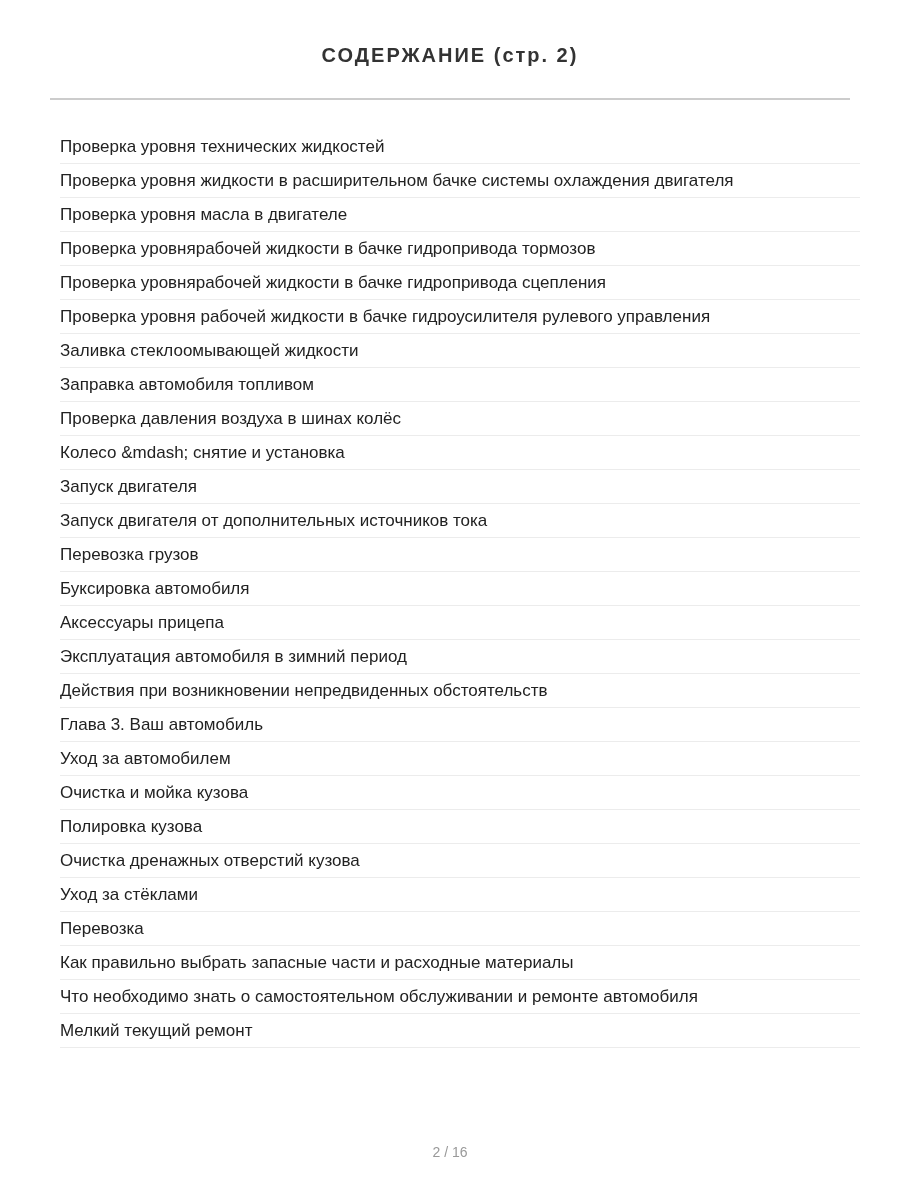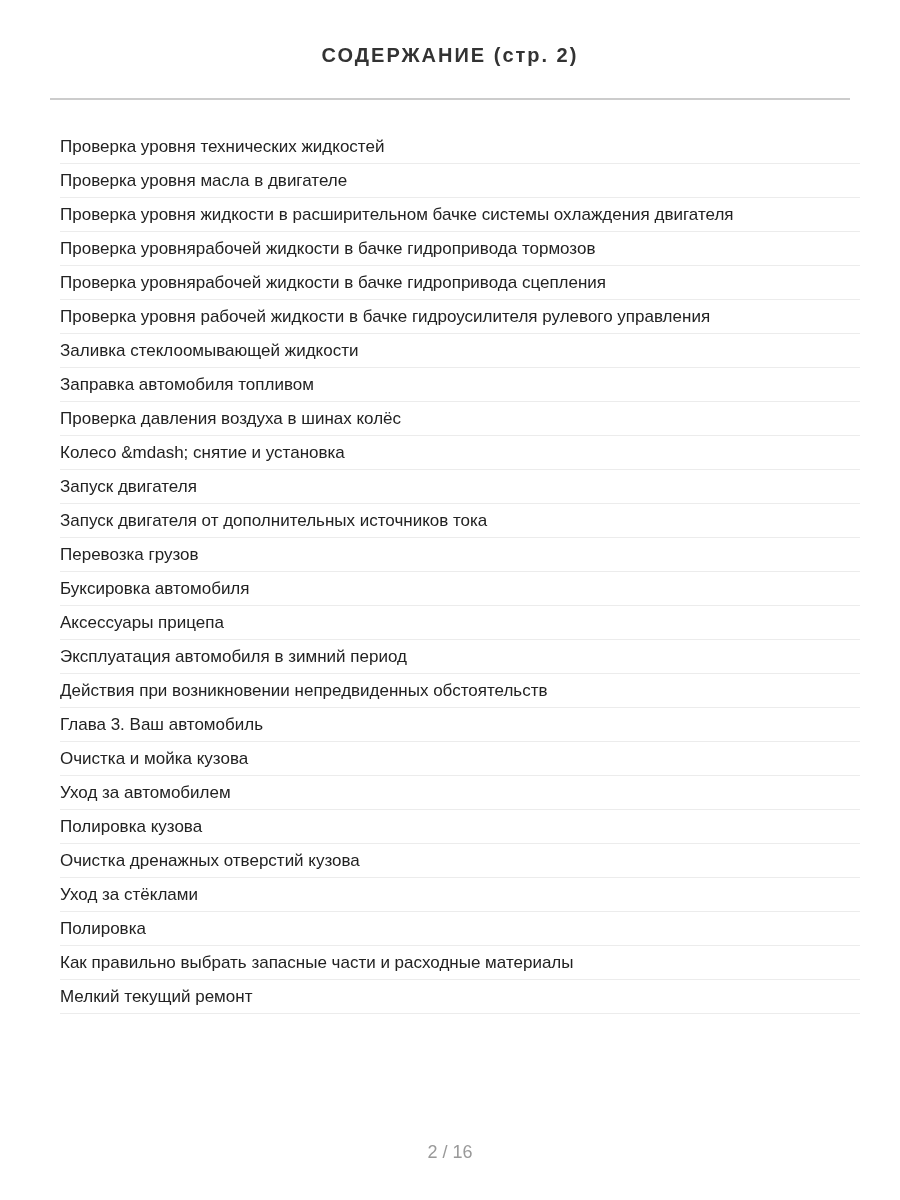--- a/index.html
+++ b/index.html
@@ -56,54 +56,55 @@
       white-space: nowrap;
       overflow: hidden;
       cursor: pointer;
     }
     .page-footer {
       position: absolute;
       left: 0;
       right: 0;
       top: 1142px;
       text-align: center;
-      font-size: 18px;
+      font-size: 14px;
       color: #999999;
       line-height: 20px;
     }
   </style>
 </head>
 <body>
 
 <div class="page-header">
   <h1 class="page-title">СОДЕРЖАНИЕ (стр. 2)</h1>
 </div>
 
 <ul class="toc-list">
   <li class="toc-item">Проверка уровня технических жидкостей</li>
+  <li class="toc-item">Проверка уровня жидкости в расширительном бачке системы охлаждения двигателя</li>
   <li class="toc-item">Проверка уровня масла в двигателе</li>
-  <li class="toc-item">Проверка уровня жидкости в расширительном бачке системы охлаждения двигателя</li>
   <li class="toc-item">Проверка уровнярабочей жидкости в бачке гидропривода тормозов</li>
   <li class="toc-item">Проверка уровнярабочей жидкости в бачке гидропривода сцепления</li>
   <li class="toc-item">Проверка уровня рабочей жидкости в бачке гидроусилителя рулевого управления</li>
   <li class="toc-item">Заливка стеклоомывающей жидкости</li>
   <li class="toc-item">Заправка автомобиля топливом</li>
   <li class="toc-item">Проверка давления воздуха в шинах колёс</li>
   <li class="toc-item">Колесо &amp;mdash; снятие и установка</li>
   <li class="toc-item">Запуск двигателя</li>
   <li class="toc-item">Запуск двигателя от дополнительных источников тока</li>
   <li class="toc-item">Перевозка грузов</li>
   <li class="toc-item">Буксировка автомобиля</li>
   <li class="toc-item">Аксессуары прицепа</li>
   <li class="toc-item">Эксплуатация автомобиля в зимний период</li>
   <li class="toc-item">Действия при возникновении непредвиденных обстоятельств</li>
   <li class="toc-item">Глава 3. Ваш автомобиль</li>
+  <li class="toc-item">Уход за автомобилем</li>
   <li class="toc-item">Очистка и мойка кузова</li>
-  <li class="toc-item">Уход за автомобилем</li>
   <li class="toc-item">Полировка кузова</li>
   <li class="toc-item">Очистка дренажных отверстий кузова</li>
   <li class="toc-item">Уход за стёклами</li>
-  <li class="toc-item">Полировка</li>
+  <li class="toc-item">Перевозка</li>
   <li class="toc-item">Как правильно выбрать запасные части и расходные материалы</li>
+  <li class="toc-item">Что необходимо знать о самостоятельном обслуживании и ремонте автомобиля</li>
   <li class="toc-item">Мелкий текущий ремонт</li>
 </ul>
 
 <div class="page-footer">2 / 16</div>
 
 </body></html>

